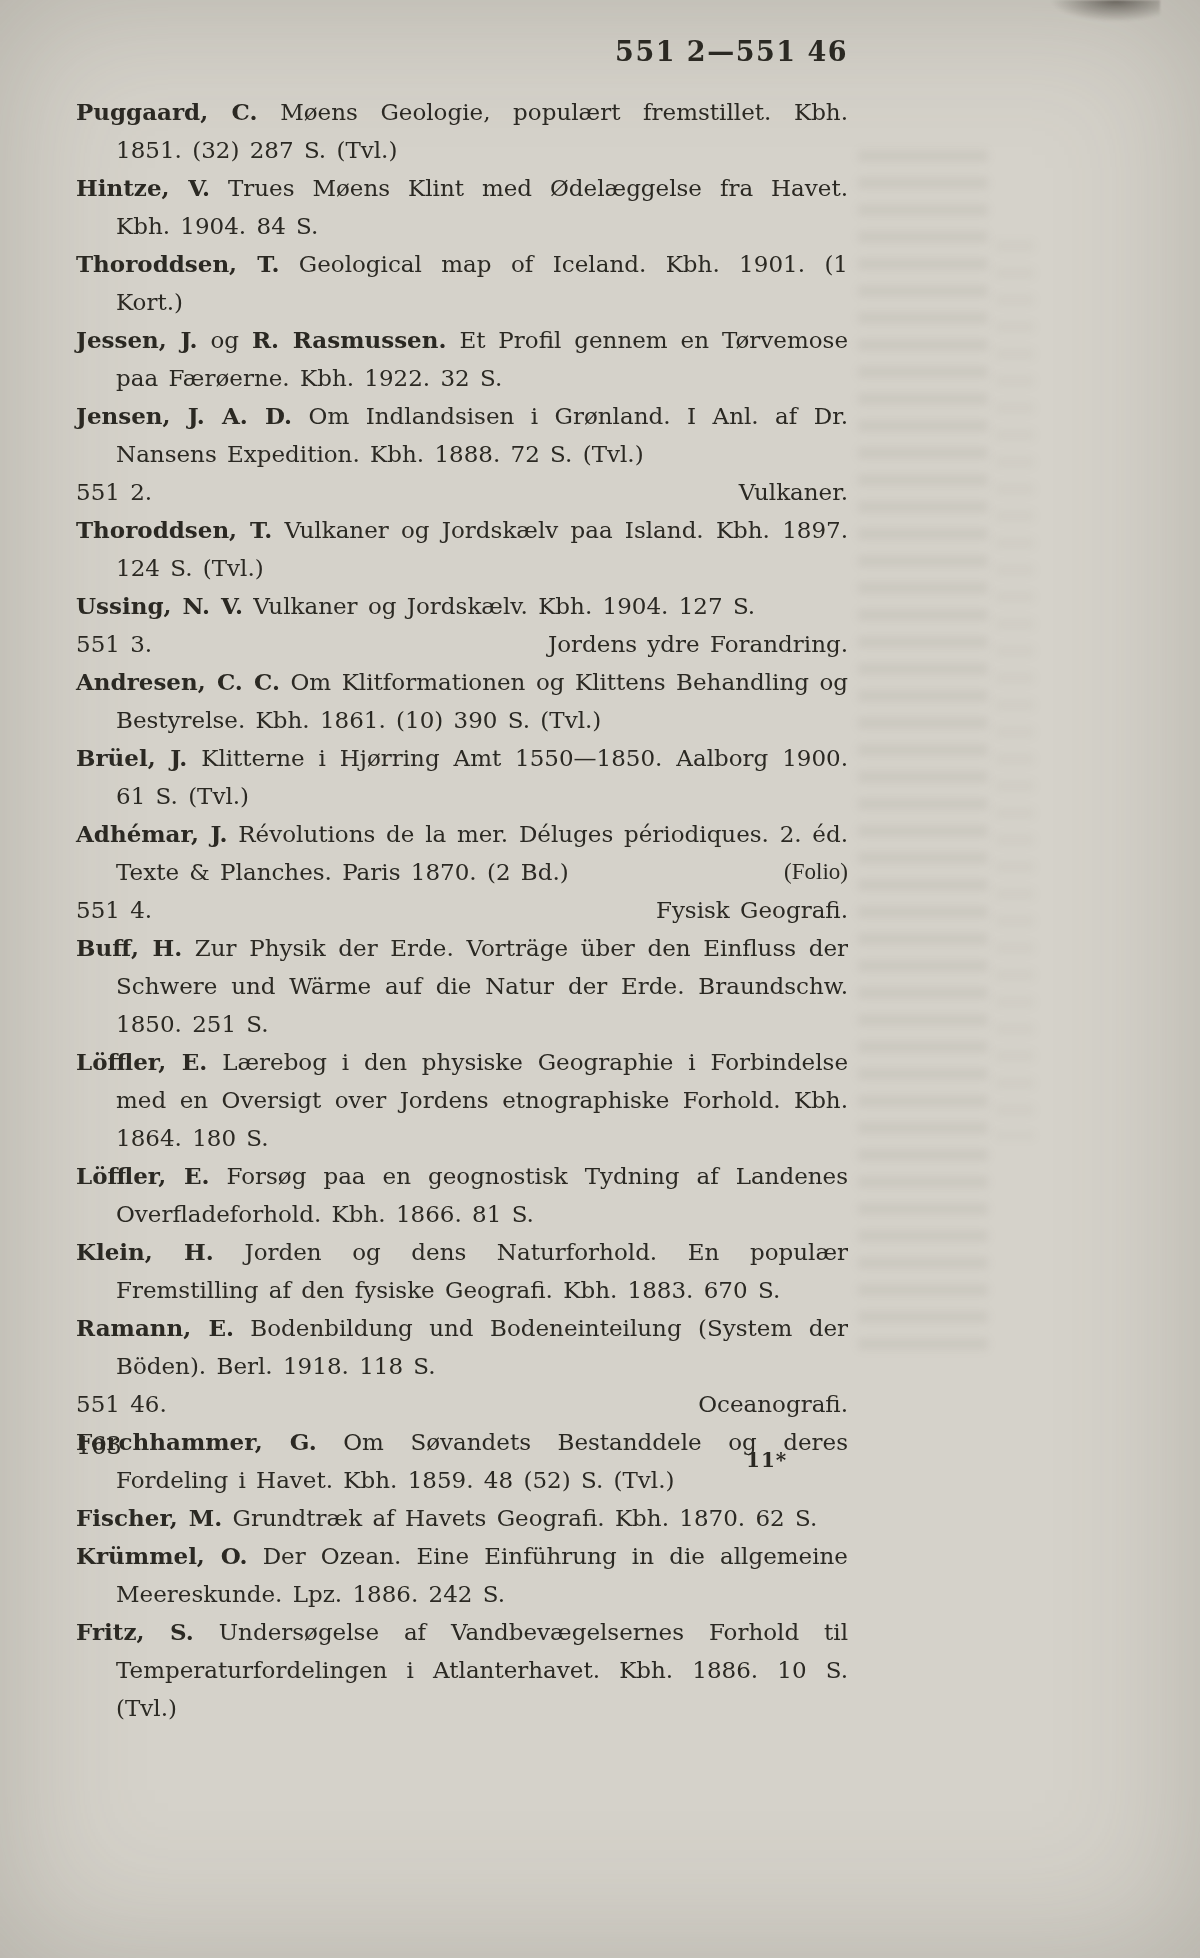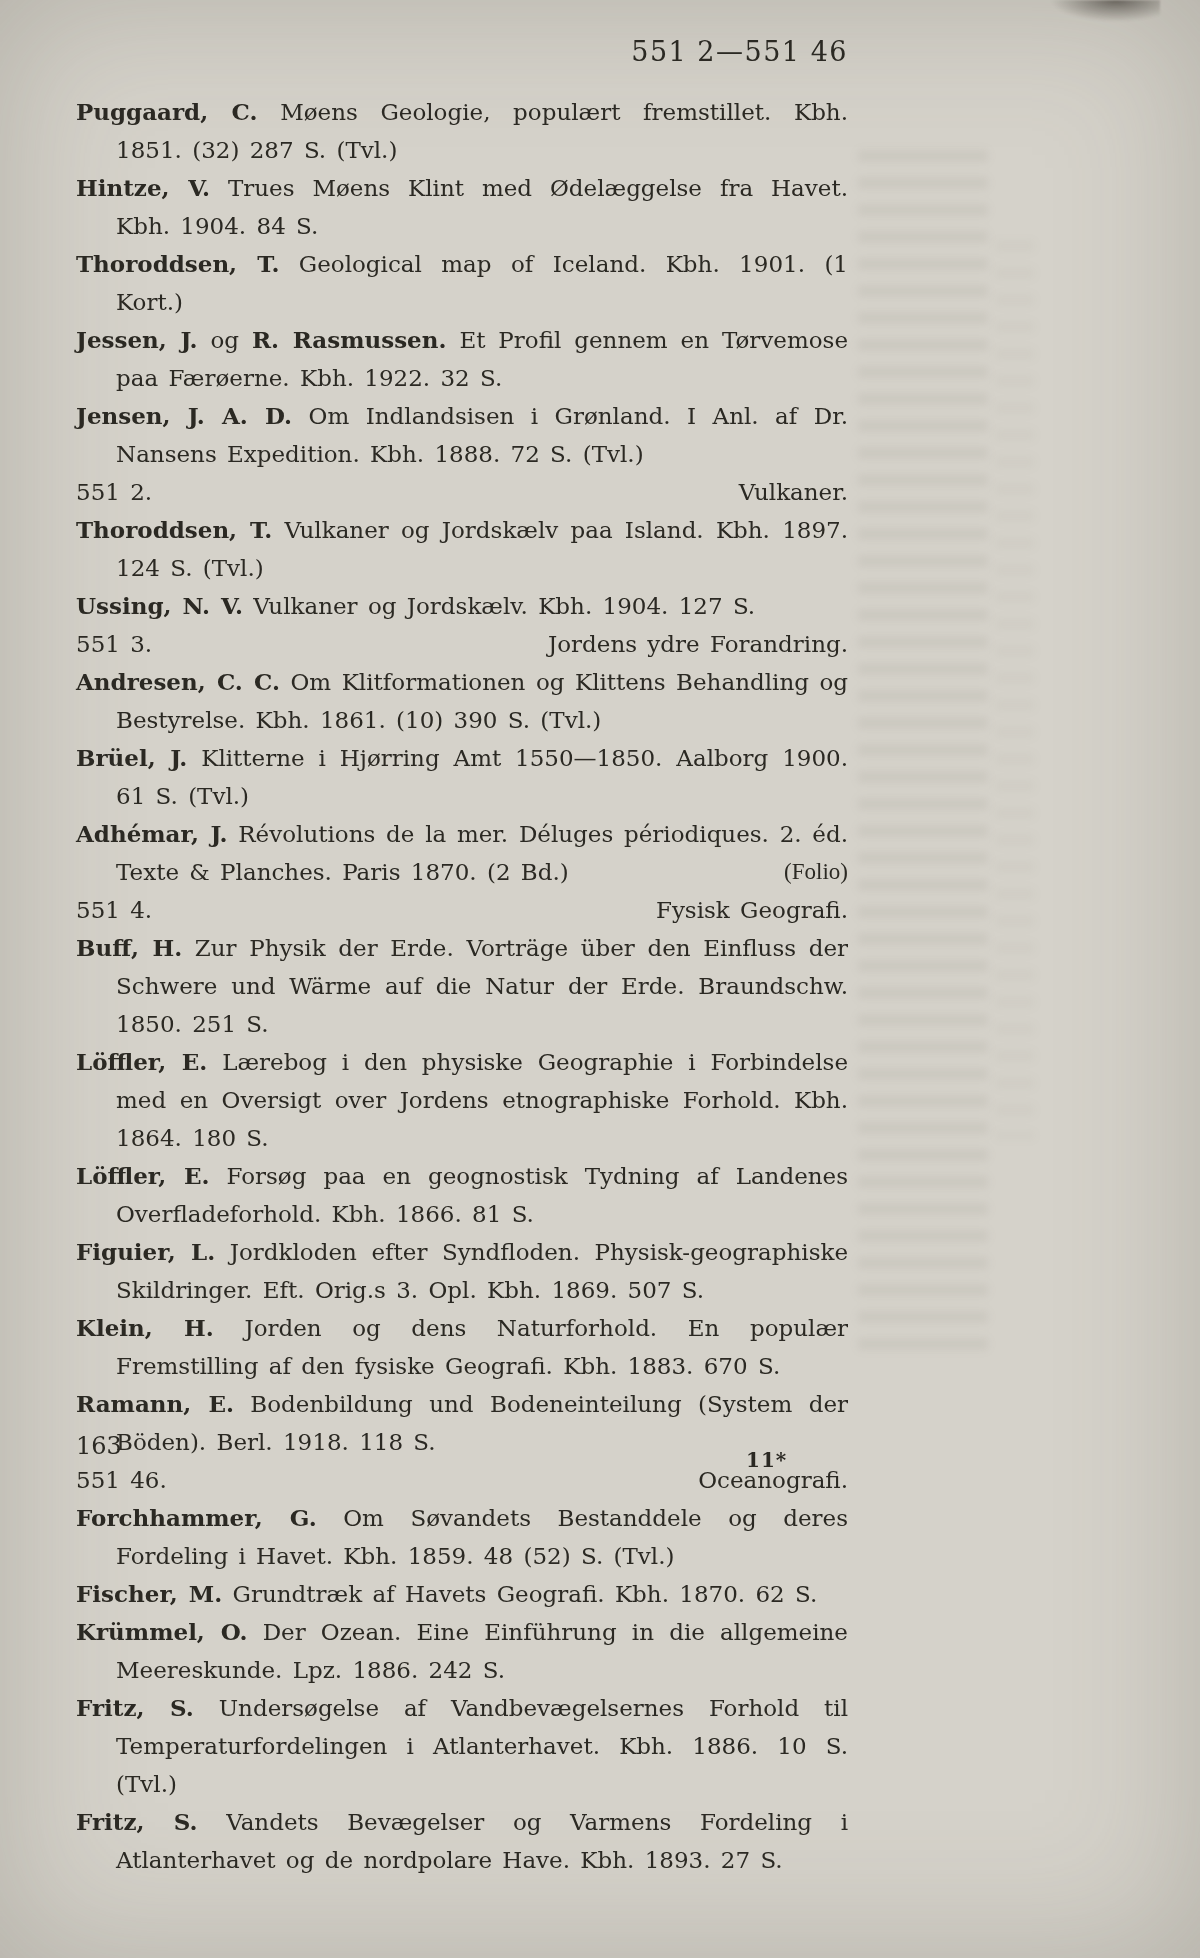--- a/index.html
+++ b/index.html
@@ -52,21 +52,21 @@
     filter: blur(1px);
   }
   .text-block {
     position: absolute;
     left: 76px;
     top: 36px;
     width: 772px;
   }
   .header-range {
     text-align: right;
-    font-weight: normal;
+    font-weight: bold;
     font-size: 27px;
     letter-spacing: 1.5px;
     margin-bottom: 26px;
   }
   .entries {
     font-size: 23px;
     line-height: 38px;
     text-align: justify;
     word-spacing: 3px;
   }
@@ -130,31 +130,29 @@
         <p class="entry"><span class="author">Andresen, C. C.</span><span> Om Klitformationen og Klittens Behandling og Bestyrelse. Kbh. 1861. (10) 390 S. (Tvl.)</span></p>
         <p class="entry"><span class="author">Brüel, J.</span><span> Klitterne i Hjørring Amt 1550—1850. Aalborg 1900. 61 S. (Tvl.)</span></p>
         <p class="entry"><span class="author">Adhémar, J.</span><span> Révolutions de la mer. Déluges périodiques. 2. éd. Texte &amp; Planches. Paris 1870. (2 Bd.)</span><span class="tail-right">(Folio)</span></p>
         <div class="section-row">
           <span>551 4.</span>
           <span>Fysisk Geografi.</span>
         </div>
         <p class="entry"><span class="author">Buff, H.</span><span> Zur Physik der Erde. Vorträge über den Einfluss der Schwere und Wärme auf die Natur der Erde. Braundschw. 1850. 251 S.</span></p>
         <p class="entry"><span class="author">Löffler, E.</span><span> Lærebog i den physiske Geographie i Forbindelse med en Oversigt over Jordens etnographiske Forhold. Kbh. 1864. 180 S.</span></p>
         <p class="entry"><span class="author">Löffler, E.</span><span> Forsøg paa en geognostisk Tydning af Landenes Overfladeforhold. Kbh. 1866. 81 S.</span></p>
-        <p class="entry"><span class="author">Figuier, L.</span><span> Jordkloden efter Syndfloden. Physisk-geographiske Skildringer. Eft. Orig.s 3. Opl. Kbh. 1869. 507 S.</span></p>
         <p class="entry"><span class="author">Klein, H.</span><span> Jorden og dens Naturforhold. En populær Fremstilling af den fysiske Geografi. Kbh. 1883. 670 S.</span></p>
         <p class="entry"><span class="author">Ramann, E.</span><span> Bodenbildung und Bodeneinteilung (System der Böden). Berl. 1918. 118 S.</span></p>
         <div class="section-row">
           <span>551 46.</span>
           <span>Oceanografi.</span>
         </div>
         <p class="entry"><span class="author">Forchhammer, G.</span><span> Om Søvandets Bestanddele og deres Fordeling i Havet. Kbh. 1859. 48 (52) S. (Tvl.)</span></p>
         <p class="entry"><span class="author">Fischer, M.</span><span> Grundtræk af Havets Geografi. Kbh. 1870. 62 S.</span></p>
         <p class="entry"><span class="author">Krümmel, O.</span><span> Der Ozean. Eine Einführung in die allgemeine Meereskunde. Lpz. 1886. 242 S.</span></p>
         <p class="entry"><span class="author">Fritz, S.</span><span> Undersøgelse af Vandbevægelsernes Forhold til Temperaturfordelingen i Atlanterhavet. Kbh. 1886. 10 S. (Tvl.)</span></p>
-        <p class="entry"><span class="author">Fritz, S.</span><span> Vandets Bevægelser og Varmens Fordeling i Atlanterhavet og de nordpolare Have. Kbh. 1893. 27 S.</span></p>
       </div>
   </div>
 
   <div class="page-number">163</div>
 
   <div class="signature">11*</div>
 </div>
 
 </body></html>

